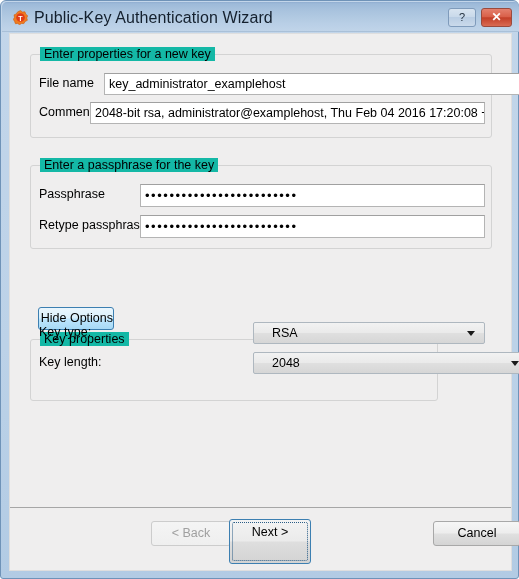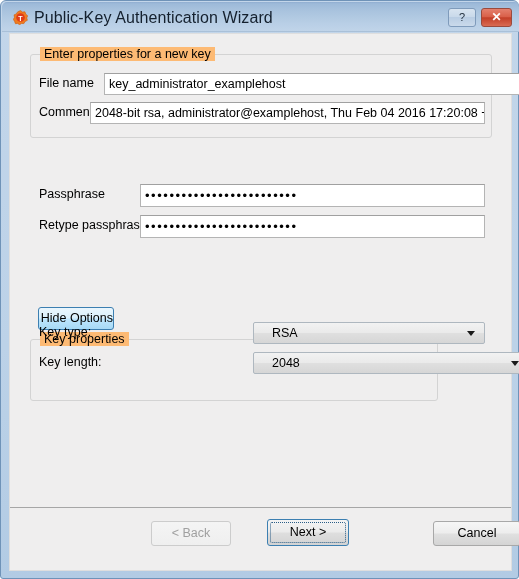--- a/index.html
+++ b/index.html
@@ -86,21 +86,21 @@
   
   .groupbox {
     position: absolute;
     box-sizing: border-box;
     border: 1px solid #d3d3d3;
     border-radius: 3px;
   }
   .group-title {
     position: absolute;
     top: -8px; left: 9px;
-    background: #fdba74;
+    background: #14b8a6;
     padding: 0 4px;
     font-size: 12.5px;
     color: #000000;
     white-space: nowrap;
   }
 
   
   .flabel {
     position: absolute;
     font-size: 12.5px;
@@ -197,26 +197,25 @@
     text-align: center;
     line-height: 23px;
   }
   #back-btn {
     left: 141px; top: 487px; width: 80px;
     border-color: #cccccc;
     background: linear-gradient(to bottom, #f4f4f4 0%, #efefef 100%);
     color: #a0a0a0;
   }
   #next-btn {
-    left: 219px; top: 485px; width: 82px; height: 27px;
+    left: 219px; top: 485px; width: 82px; height: 45px;
     border: 1px solid #3c7fb1;
     border-radius: 3px;
     background: linear-gradient(to bottom, #f3f3f3 0%, #ebebeb 48%, #dedede 52%, #d3d3d3 100%);
     line-height: 25px;
-    margin-left: 38px;
   }
   #next-focus {
     position: absolute;
     left: 2px; top: 2px; right: 2px; bottom: 2px;
     border: 1px dotted #2a5d86;
     border-radius: 2px;
     pointer-events: none;
   }
   #cancel-btn {
     left: 423px; top: 487px; width: 88px;
@@ -245,20 +244,23 @@
     <div class="groupbox" style="left:20px; top:20px; width:462px; height:84px;">
       <div class="group-title">Enter properties for a new key</div>
     </div>
 
     <div class="flabel" style="left:29px; top:42px;">File name</div>
     <div class="tinput" style="left:94px; top:39px; width:433px; height:22px;">key_administrator_examplehost</div>
 
     <div class="flabel" style="left:29px; top:71px;">Comment</div>
     <div class="tinput" style="left:80px; top:68px; width:395px; height:22px;">2048-bit rsa, administrator@examplehost, Thu Feb 04 2016 17:20:08 +0200</div>
 
+    <div class="groupbox" style="left:20px; top:131px; width:462px; height:84px;">
+      <div class="group-title">Enter a passphrase for the key</div>
+    </div>
 
     <div class="flabel" style="left:29px; top:153px;">Passphrase</div>
     <div class="pw-dots" style="left:130px; top:150px; width:345px; height:23px;">•••••••••••••••••••••••••</div>
 
     <div class="flabel" style="left:29px; top:184px;">Retype passphrase</div>
     <div class="pw-dots" style="left:130px; top:181px; width:345px; height:23px;">•••••••••••••••••••••••••</div>
 
     <div id="hide-options">Hide Options</div>
 
     <div class="groupbox" style="left:20px; top:305px; width:408px; height:62px;">

